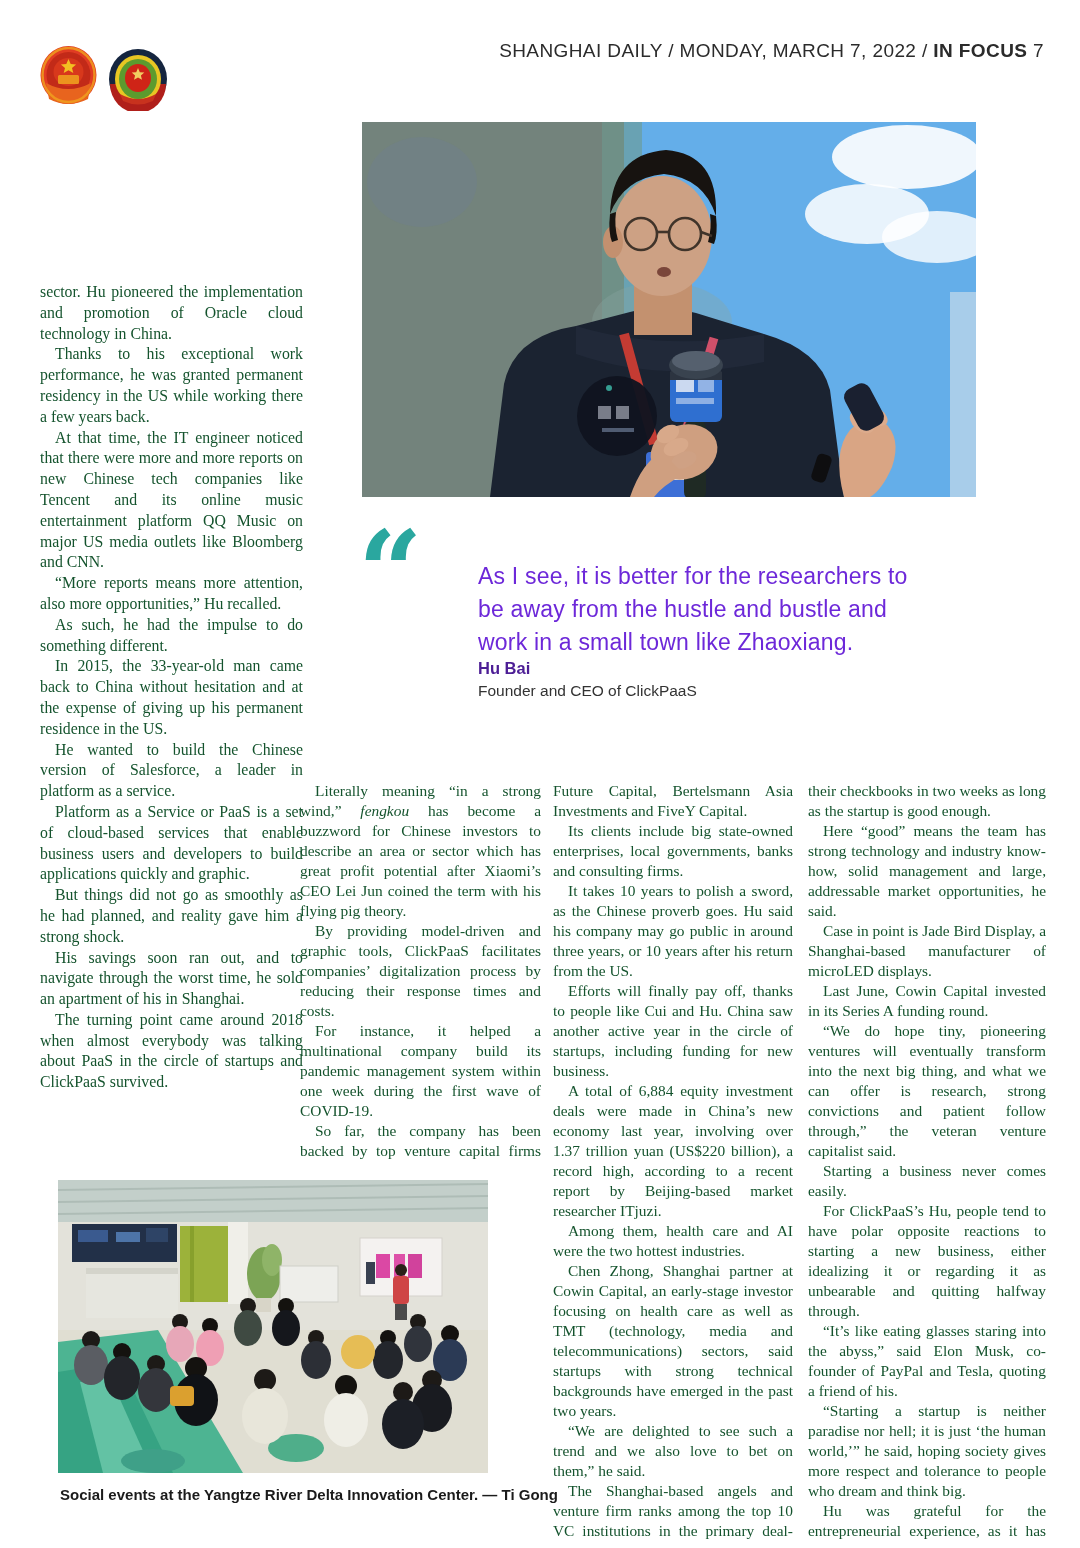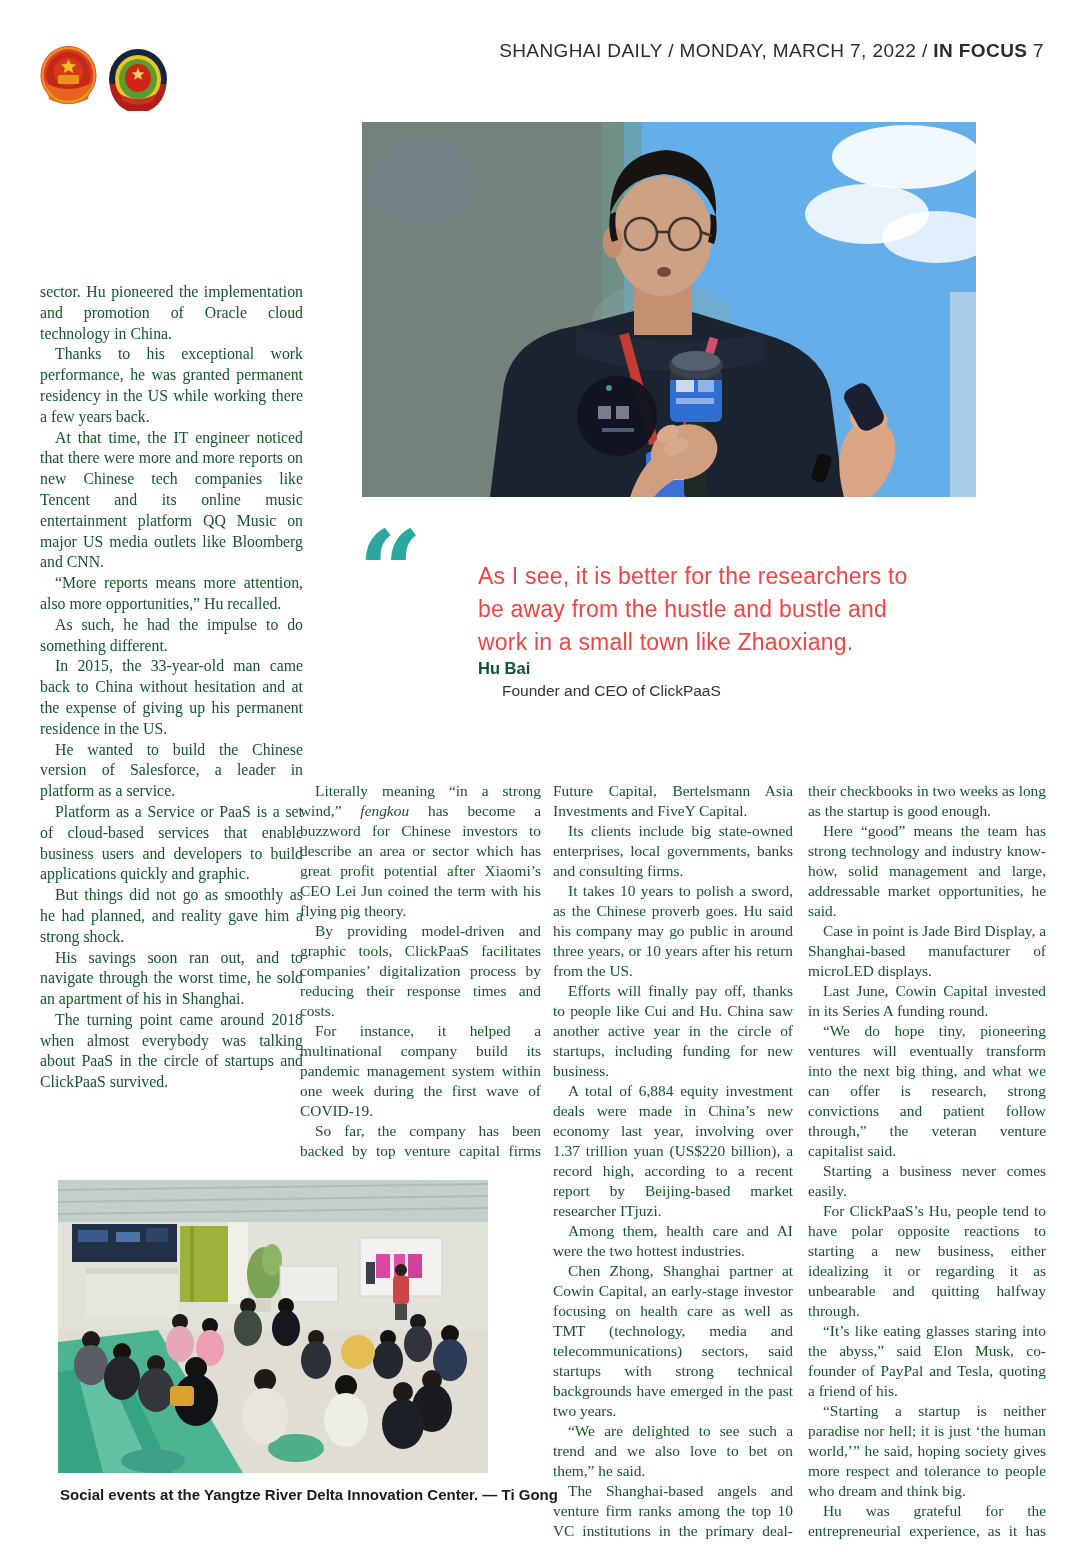--- a/index.html
+++ b/index.html
@@ -24,25 +24,25 @@
 
   
   .photo-main{position:absolute;left:362px;top:122px;width:614px;height:375px;overflow:hidden;}
   .photo-event{position:absolute;left:58px;top:1180px;width:430px;height:293px;overflow:hidden;}
   .photo-main svg,.photo-event svg{display:block;}
 
   
   .quote-mark{position:absolute;left:358px;top:516px;font-family:"DejaVu Serif",serif;
               font-weight:700;font-size:112px;line-height:1;}
   .quote-text{position:absolute;left:478px;top:560px;width:450px;font-family:"Liberation Sans",sans-serif;
-              font-size:23px;line-height:33px;color:#ef4444;letter-spacing:.2px;}
+              font-size:23px;line-height:33px;color:#6d28d9;letter-spacing:.2px;}
   .quote-name{position:absolute;left:478px;top:659px;font-family:"Liberation Sans",sans-serif;
-              font-size:16.5px;font-weight:700;color:#14532d;}
+              font-size:16.5px;font-weight:700;color:#4c1d95;}
   .quote-title{position:absolute;left:478px;top:682px;font-family:"Liberation Sans",sans-serif;
-               font-size:15.5px;color:#333333;margin-left:24px;}
+               font-size:15.5px;color:#333333;}
 
   
   .caption{position:absolute;left:60px;top:1486px;width:700px;font-family:Liberation Sans, sans-serif;
            font-size:15px;font-weight:700;color:#1b1b1b;}
 </style>
 </head>
 <body>
 
 <div id="page">
 

